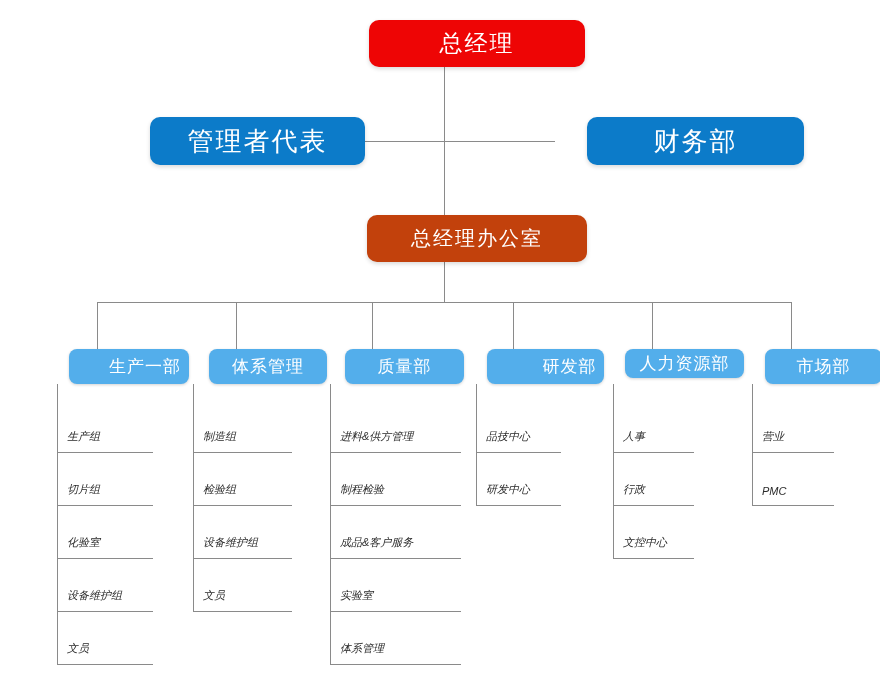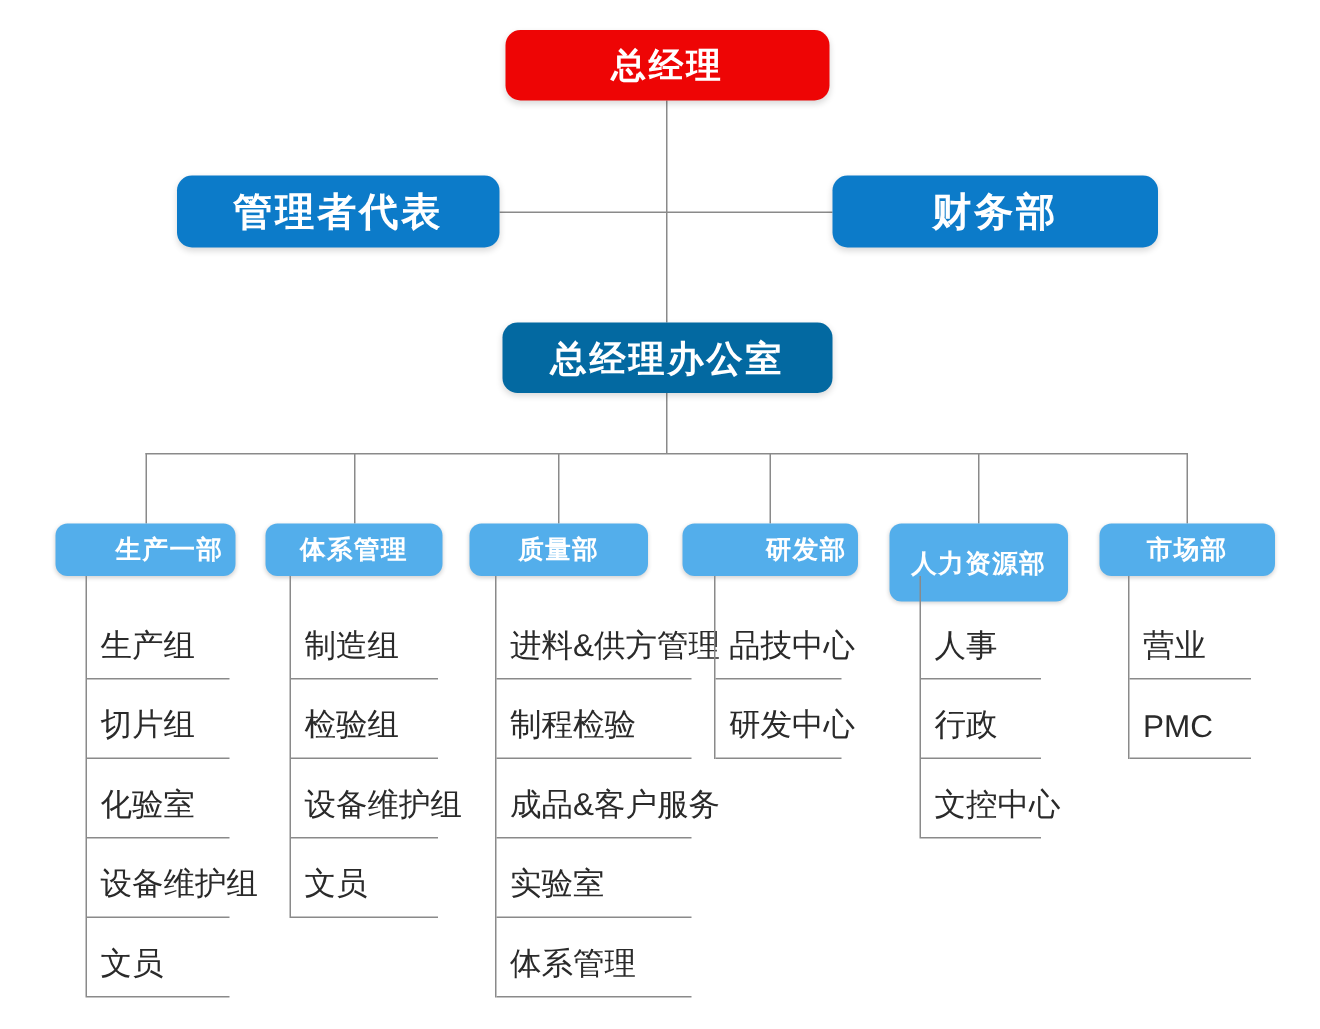--- a/index.html
+++ b/index.html
@@ -11,45 +11,47 @@
     overflow:hidden;
   }
   
   .line{position:absolute;background:#8a8a8a;}
   .vline{width:1px;}
   .hline{height:1px;}
   
   .node{
     position:absolute;
     display:flex;align-items:center;justify-content:center;
-    color:#ffffff;font-weight:bold;
+    color:#ffffff;font-weight:normal;
     border-radius:10px;
     box-shadow:0 2px 4px rgba(0,0,0,.15);
     letter-spacing:2px;
     box-sizing:border-box;
+    margin-left:32px;
   }
   .node.lvl1{background:#ee0505;font-size:23px;}
   .node.lvl2{background:#0c7bc9;font-size:26px;}
-  .node.lvl3{background:#0369a1;font-size:24px;}
+  .node.lvl3{background:#c2410c;font-size:20px;}
   .node.dept{background:#53aeeb;font-size:17px;border-radius:8px;letter-spacing:1px;box-shadow:0 1px 3px rgba(0,0,0,.18);}
   
   .col{
     position:absolute;top:384px;
     border-left:1px solid #8a8a8a;
     padding-top:16px;
     box-sizing:content-box;
   }
   .col .item{
     height:53px;
     border-bottom:1px solid #8a8a8a;
     display:flex;align-items:flex-end;
     padding:0 0 8px 9px;
-    font-size:21px;color:#2a2a2a;
+    font-size:11px;color:#2a2a2a;
     white-space:nowrap;
     box-sizing:border-box;
+    font-style:italic;
   }
 </style>
 </head>
 <body>
 
 <div class="canvas">
 
   <div class="line vline" style="left:444px;top:67px;height:148px;"></div>
   <div class="line hline" style="left:333px;top:141px;width:222px;"></div>
   <div class="line vline" style="left:444px;top:262px;height:40px;"></div>
@@ -65,21 +67,21 @@
 
   <div class="node lvl2" style="left:118px;top:117px;width:215px;height:48px;">管理者代表</div>
   <div class="node lvl2" style="left:555px;top:117px;width:217px;height:48px;">财务部</div>
 
   <div class="node lvl3" style="left:335px;top:215px;width:220px;height:47px;">总经理办公室</div>
 
   <div class="node dept" style="left:37px;top:349px;width:120px;height:35px;padding-left:32px;">生产一部</div>
   <div class="node dept" style="left:177px;top:349px;width:118px;height:35px;">体系管理</div>
   <div class="node dept" style="left:313px;top:349px;width:119px;height:35px;">质量部</div>
   <div class="node dept" style="left:455px;top:349px;width:117px;height:35px;padding-left:48px;">研发部</div>
-  <div class="node dept" style="left:593px;top:349px;width:119px;height:52px;">人力资源部</div>
+  <div class="node dept" style="left:593px;top:349px;width:119px;height:29px;">人力资源部</div>
   <div class="node dept" style="left:733px;top:349px;width:117px;height:35px;">市场部</div>
 
   <div class="col" style="left:57px;width:95px;">
     <div class="item">生产组</div>
     <div class="item">切片组</div>
     <div class="item">化验室</div>
     <div class="item">设备维护组</div>
     <div class="item">文员</div>
   </div>
 

